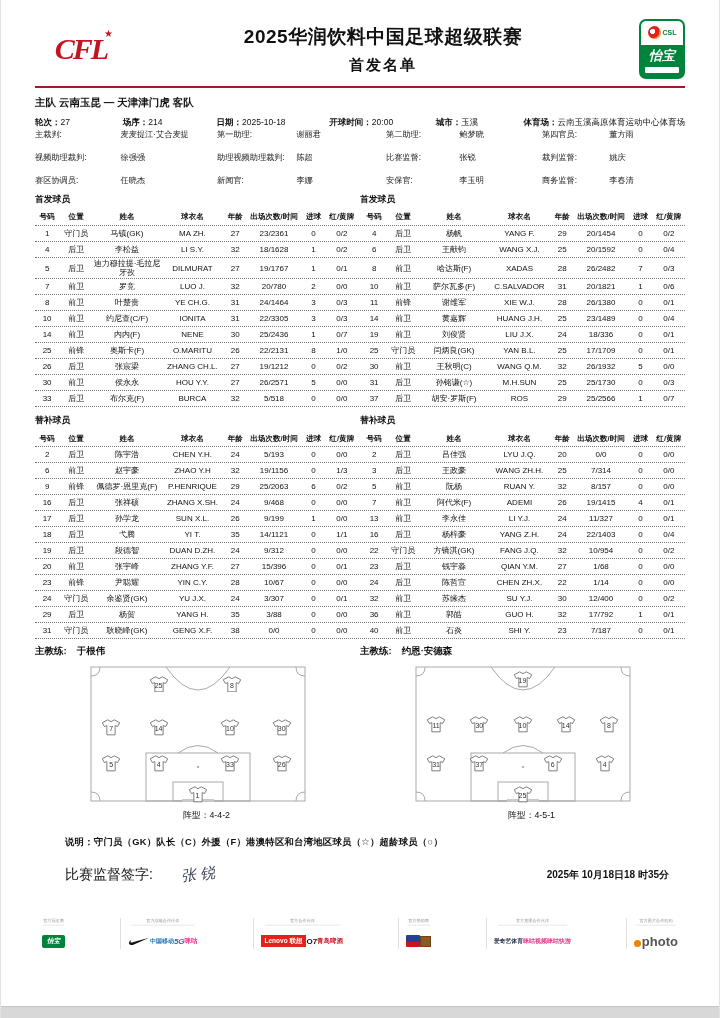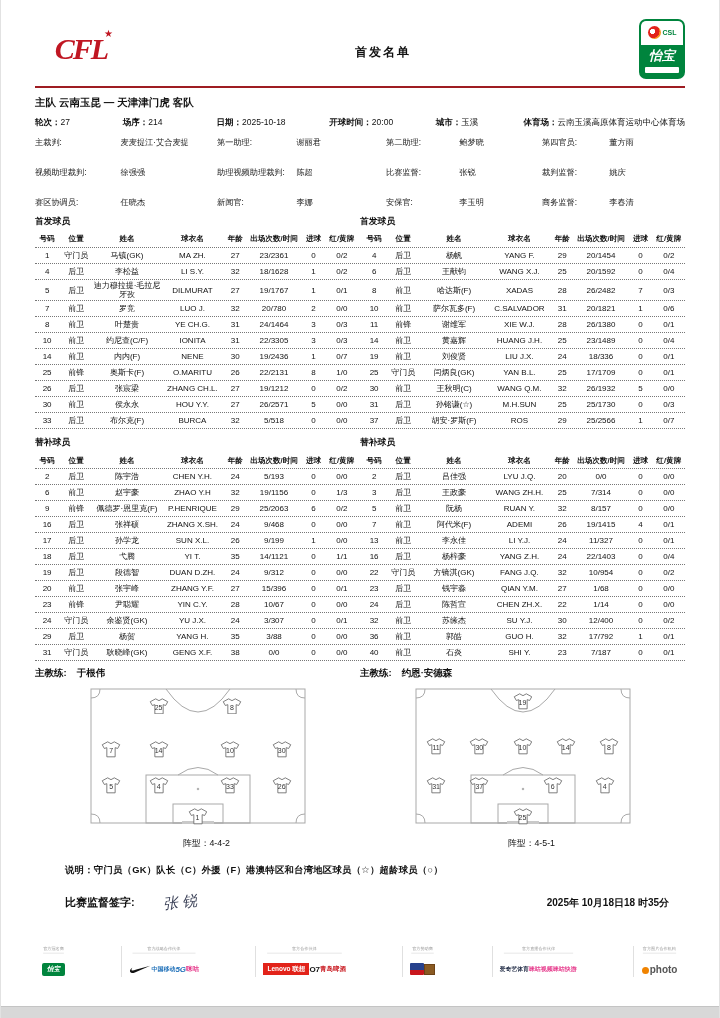--- a/index.html
+++ b/index.html
@@ -14,39 +14,39 @@
     border-left:1px solid #e2e2e2; border-right:1px solid #e2e2e2;
   }
   
   .doc-header { display:flex; align-items:center; justify-content:space-between; height:66px; }
   .cfl-logo { width:92px; text-align:center; position:relative; }
   .cfl-text { font-style:italic; font-weight:bold; font-size:30px; color:#c01622; letter-spacing:-2px;
               font-family:"Liberation Serif","DejaVu Serif",serif; }
   .cfl-star { position:absolute; top:-4px; right:14px; color:#c01622; font-size:10px; }
   .titles { flex:1; text-align:center; }
   .title1 { font-size:19px; font-weight:bold; letter-spacing:0.5px; }
-  .title2 { font-size:12px; font-weight:bold; margin-top:6px; letter-spacing:2px; }
+  .title2 { font-size:15px; font-weight:bold; margin-top:6px; letter-spacing:2px; }
   .csl-badge { width:46px; height:60px; border:2px solid #00843d; border-radius:7px; background:#00843d;
                overflow:hidden; display:flex; flex-direction:column; }
   .csl-top { background:#fff; height:26px; border-radius:4px 4px 0 0; display:flex; align-items:center; justify-content:center; gap:2px; }
   .csl-swirl { width:13px; height:13px; border-radius:50%;
                background:radial-gradient(circle at 35% 40%, #fff 0 22%, #e2231a 23% 60%, #f7941d 61% 100%); }
   .csl-top-text { font-size:7px; font-weight:bold; color:#00843d; }
   .csl-main { color:#fff; font-weight:bold; font-size:13px; text-align:center; line-height:22px; font-style:italic; }
   .csl-sub { height:7px; margin:0 4px 4px 4px; background:#fff; border-radius:1px; }
   .red-rule { border-bottom:2.5px solid #9e1c22; margin-top:4px; }
 
   
   .teams-line { font-size:10.5px; font-weight:bold; margin-top:8px; }
   .meta-line { display:flex; margin-top:7px; font-size:8.5px; }
   .meta-item { white-space:nowrap; }
   .meta-item:nth-child(1){width:14%}.meta-item:nth-child(2){width:15%}
   .meta-item:nth-child(3){width:18%}.meta-item:nth-child(4){width:17%}
   .meta-item:nth-child(5){width:14%}.meta-item:nth-child(6){flex:1}
-  .officials { display:grid; grid-template-columns:28% 26% 24% 22%; row-gap:19px; margin-top:8px; font-size:8.2px; }
+  .officials { display:grid; grid-template-columns:28% 26% 24% 22%; row-gap:12px; font-size:8.2px; }
   .off-pair { display:grid; grid-template-columns:47% 53%; }
   .off-lab { color:#222; }
   .off-val { color:#222; }
 
   
   .team-row { display:flex; margin-top:10px; align-items:baseline; }
   .team-name { font-size:10.5px; font-weight:bold; }
   .kit { font-size:7.3px; font-weight:bold; }
   .team-row .home-name{width:24%}.team-row .home-kit{width:28%}
   .team-row .away-name{width:25%}.team-row .away-kit{flex:1}
@@ -67,26 +67,26 @@
   .coach-half .cname { margin-left:10px; }
 
   
   .pitches { display:flex; margin-top:8px; }
   .pitch-col { width:50%; display:flex; flex-direction:column; align-items:center; }
   .pitch-wrap { position:relative; width:216px; height:140px; }
   .pitch-wrap svg.field { position:absolute; inset:0; }
   .shirt { position:absolute; width:20px; height:18px; transform:translate(-50%,-50%); }
   .shirt svg { position:absolute; inset:0; }
   .shirt .num { position:absolute; left:0; right:0; top:6px; text-align:center; font-size:7px; color:#333; }
-  .formation-label { font-size:8.8px; margin-top:10px;padding-left:18px; }
+  .formation-label { font-size:8.8px; margin-top:4px;padding-left:18px; }
 
   
   .note-line { font-size:9.3px; font-weight:bold; margin-top:14px; padding-left:30px; letter-spacing:0.3px; }
   .sign-row { display:flex; align-items:center; margin-top:16px; padding-left:30px; }
-  .sign-label { font-size:11px; font-weight:bold; }
+  .sign-label { font-size:14px; font-weight:normal; }
   .sign-script { margin-left:28px; font-size:15px; color:#3c4258; font-style:italic;
                  transform:rotate(-6deg); font-family:"DejaVu Serif","Liberation Serif",serif; letter-spacing:4px; }
   .sign-date { margin-left:auto; margin-right:16px; font-size:10px; font-weight:bold; }
 
   
   .sponsors { display:flex; margin-top:34px; justify-content:space-between; }
   .sp-group { padding:0 7px; text-align:center; }
   .sp-group + .sp-group { border-left:1px solid #e0e0e0; }
   .sp-tier { font-size:4.6px; color:#999; transform:scale(0.9); white-space:nowrap;
              border-bottom:1px solid #e4e4e4; padding-bottom:2px; margin-bottom:7px; }
@@ -96,37 +96,38 @@
   .lg-cmcc { color:#1d6fb8; font-size:6px; }
   .lg-5g { color:#1d6fb8; font-size:8px; font-style:italic; }
   .lg-migu { color:#e6398b; }
   .lg-lenovo { background:#e2231a; color:#fff; padding:1.5px 4px; }
   .lg-ot { color:#111; font-size:8px; }
   .lg-tsingtao { color:#c8161d; font-size:6.5px; }
   .emblem-blue { width:14px; height:12px; background:linear-gradient(#27418c 55%, #c8161d 55%); border-radius:1px; }
   .emblem-gold { width:11px; height:11px; background:#8a5a22; border:1px solid #6e4317; }
   .lg-iqiyi { color:#1f2a44; font-size:5.8px; }
   .lg-migu2 { color:#e6398b; font-size:6px; }
-  .lg-photo { color:#555; font-size:10px; font-weight:bold; }
+  .lg-photo { color:#555; font-size:13px; font-weight:bold; }
   .dot-orange { display:inline-block; width:7px; height:7px; background:#f08300; border-radius:50%; vertical-align:-1px; margin-right:1px; }
   .swoosh { width:22px; height:9px; }
 
   .bottom-strip { position:absolute; left:0; right:0; bottom:0; height:12px; background:#d8d8d8; border-top:1px solid #c4c4c4; }
 </style>
 </head>
 <body>
 
 <div class="page">
 
   <div class="doc-header">
     <div class="cfl-logo">
       <span class="cfl-star">★</span>
       <span class="cfl-text">CFL</span>
     </div>
     <div class="titles">
+      <div class="title1">2025华润饮料中国足球超级联赛</div>
       <div class="title2">首发名单</div>
     </div>
     <div class="csl-badge">
       <div class="csl-top">
         <span class="csl-swirl"></span>
         <span class="csl-top-text">CSL</span>
       </div>
       <div class="csl-main">怡宝</div>
       <div class="csl-sub"></div>
     </div>
@@ -360,21 +361,21 @@
             <span class="td">0/4</span>
         </div>
       </div>
         <div class="tr">
         <div class="half">
           <span class="td">14</span>
             <span class="td">前卫</span>
             <span class="td">内内(F)</span>
             <span class="td">NENE</span>
             <span class="td">30</span>
-            <span class="td">19/2436</span>
+            <span class="td">25/2436</span>
             <span class="td">1</span>
             <span class="td">0/7</span>
         </div>
         <div class="half">
           <span class="td">19</span>
             <span class="td">前卫</span>
             <span class="td">刘俊贤</span>
             <span class="td">LIU J.X.</span>
             <span class="td">24</span>
             <span class="td">18/336</span>

